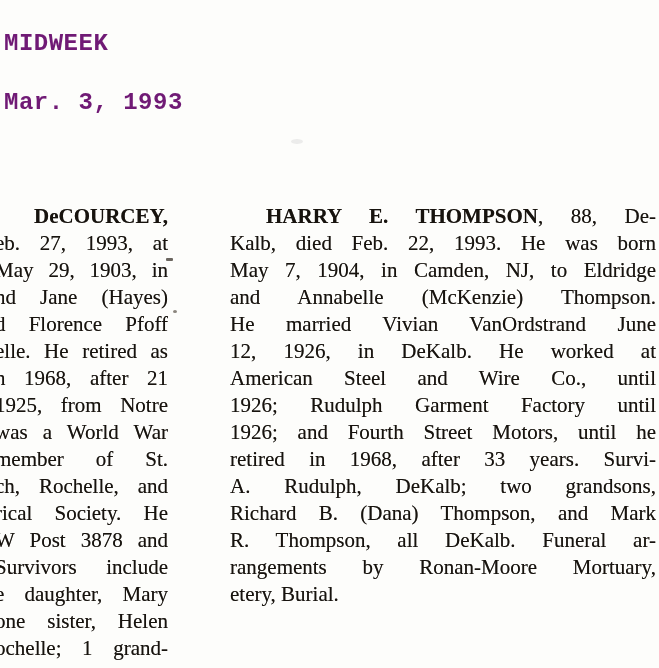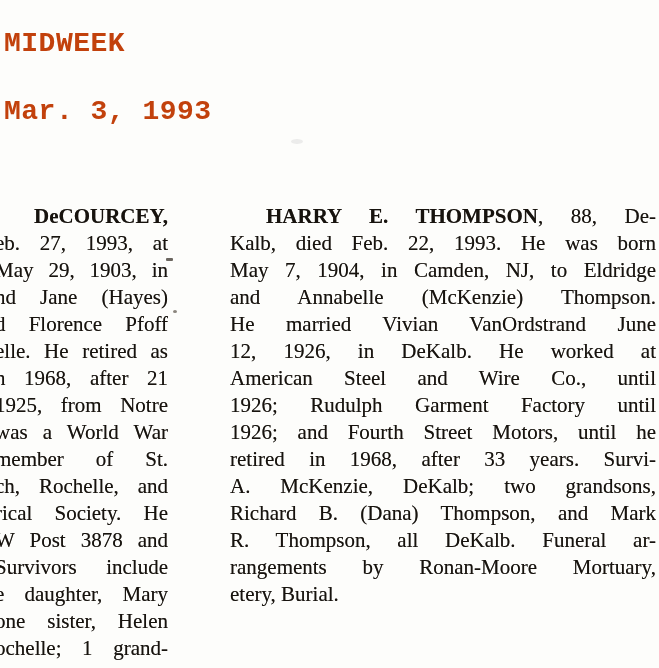--- a/index.html
+++ b/index.html
@@ -9,28 +9,28 @@
     background:#fdfdfb;
     overflow:hidden;
     font-family:"Liberation Serif", serif;
     color:#17130e;
   }
   .mast, .issue-date{
     position:absolute;
     left:4px;
     font-family:"Liberation Mono", monospace;
     font-weight:700;
-    font-size:28px;
+    font-size:24px;
     line-height:30px;
     letter-spacing:0.5px;
-    color:#c2410c;
+    color:#701a75;
     white-space:nowrap;
   }
   .mast{top:29px;}
-  .issue-date{top:97px;}
+  .issue-date{top:88px;}
   .col{
     position:absolute;
     top:203px;
     font-size:21px;
     line-height:27px;
   }
   .col .ln{
     height:27px;
     overflow:hidden;
     box-sizing:border-box;
@@ -83,21 +83,21 @@
       <div class="ln first"><span class="bold">HARRY E. THOMPSON</span><span>, 88, De-</span></div>
       <div class="ln">Kalb, died Feb. 22, 1993. He was born</div>
       <div class="ln">May 7, 1904, in Camden, NJ, to Eldridge</div>
       <div class="ln">and Annabelle (McKenzie) Thompson.</div>
       <div class="ln">He married Vivian VanOrdstrand June</div>
       <div class="ln">12, 1926, in DeKalb. He worked at</div>
       <div class="ln">American Steel and Wire Co., until</div>
       <div class="ln">1926; Rudulph Garment Factory until</div>
       <div class="ln">1926; and Fourth Street Motors, until he</div>
       <div class="ln">retired in 1968, after 33 years. Survi-</div>
-      <div class="ln">A. McKenzie, DeKalb; two grandsons,</div>
+      <div class="ln">A. Rudulph, DeKalb; two grandsons,</div>
       <div class="ln">Richard B. (Dana) Thompson, and Mark</div>
       <div class="ln">R. Thompson, all DeKalb. Funeral ar-</div>
       <div class="ln">rangements by Ronan-Moore Mortuary,</div>
       <div class="ln last">etery, Burial.</div>
     </div>
 
   <div class="speck speck-a"></div>
   <div class="speck speck-b"></div>
   <div class="speck speck-c"></div>
 </div>

